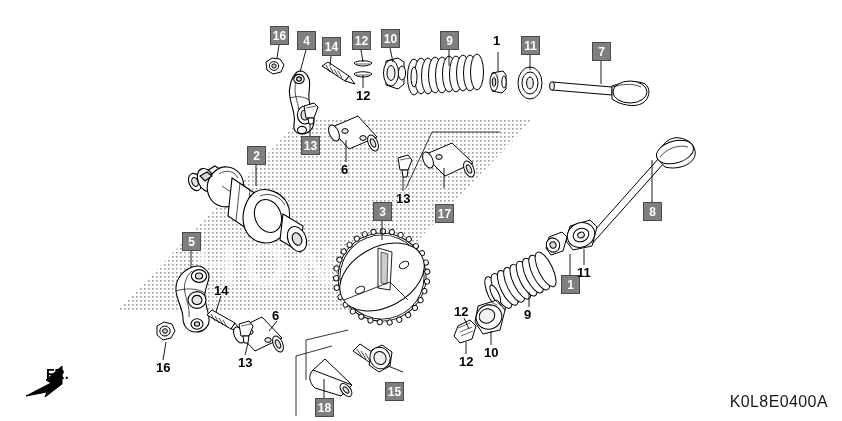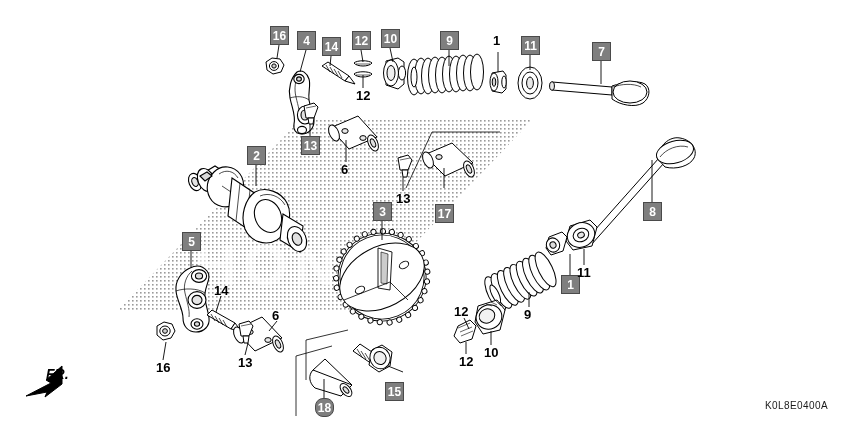--- a/index.html
+++ b/index.html
@@ -41,32 +41,31 @@
     color: #000000;
     font-size: 13px;
     font-weight: bold;
     font-family: "Liberation Sans", sans-serif;
     white-space: nowrap;
   }
   #part-code {
     position: absolute;
     right: 14px;
     bottom: 10px;
-    font-size: 10px;
+    font-size: 16px;
     color: #1a1a1a;
     letter-spacing: 0.4px;
     font-family: "Liberation Sans", sans-serif;
   }
   .fr-text {
     position: absolute;
     left: 46px;
     top: 366px;
     font-size: 14px;
     font-weight: bold;
-    font-style: italic;
     color: #000;
     font-family: "Liberation Sans", sans-serif;
   }
 </style>
 </head>
 <body>
 
 <div id="sheet">
 
   <svg width="842" height="421" viewBox="0 0 842 421">
@@ -472,19 +471,19 @@
   <div class="callout-box" style="left:561px; top:275px;">1</div>
   <div class="plain-label" style="left:577px; top:265px;">11</div>
   <div class="plain-label" style="left:524px; top:307px;">9</div>
   <div class="plain-label" style="left:454px; top:304px;">12</div>
   <div class="plain-label" style="left:484px; top:345px;">10</div>
   <div class="plain-label" style="left:459px; top:354px;">12</div>
 
   <div class="plain-label" style="left:156px; top:360px;">16</div>
   <div class="plain-label" style="left:238px; top:355px;">13</div>
   <div class="callout-box" style="left:385px; top:382px;">15</div>
-  <div class="callout-box" style="left:315px; top:398px;border-radius:8px;">18</div>
+  <div class="callout-box" style="left:315px; top:398px;">18</div>
 
   <div class="fr-text">FR.</div>
 
   <div id="part-code">K0L8E0400A</div>
 
 </div>
 
 </body></html>

